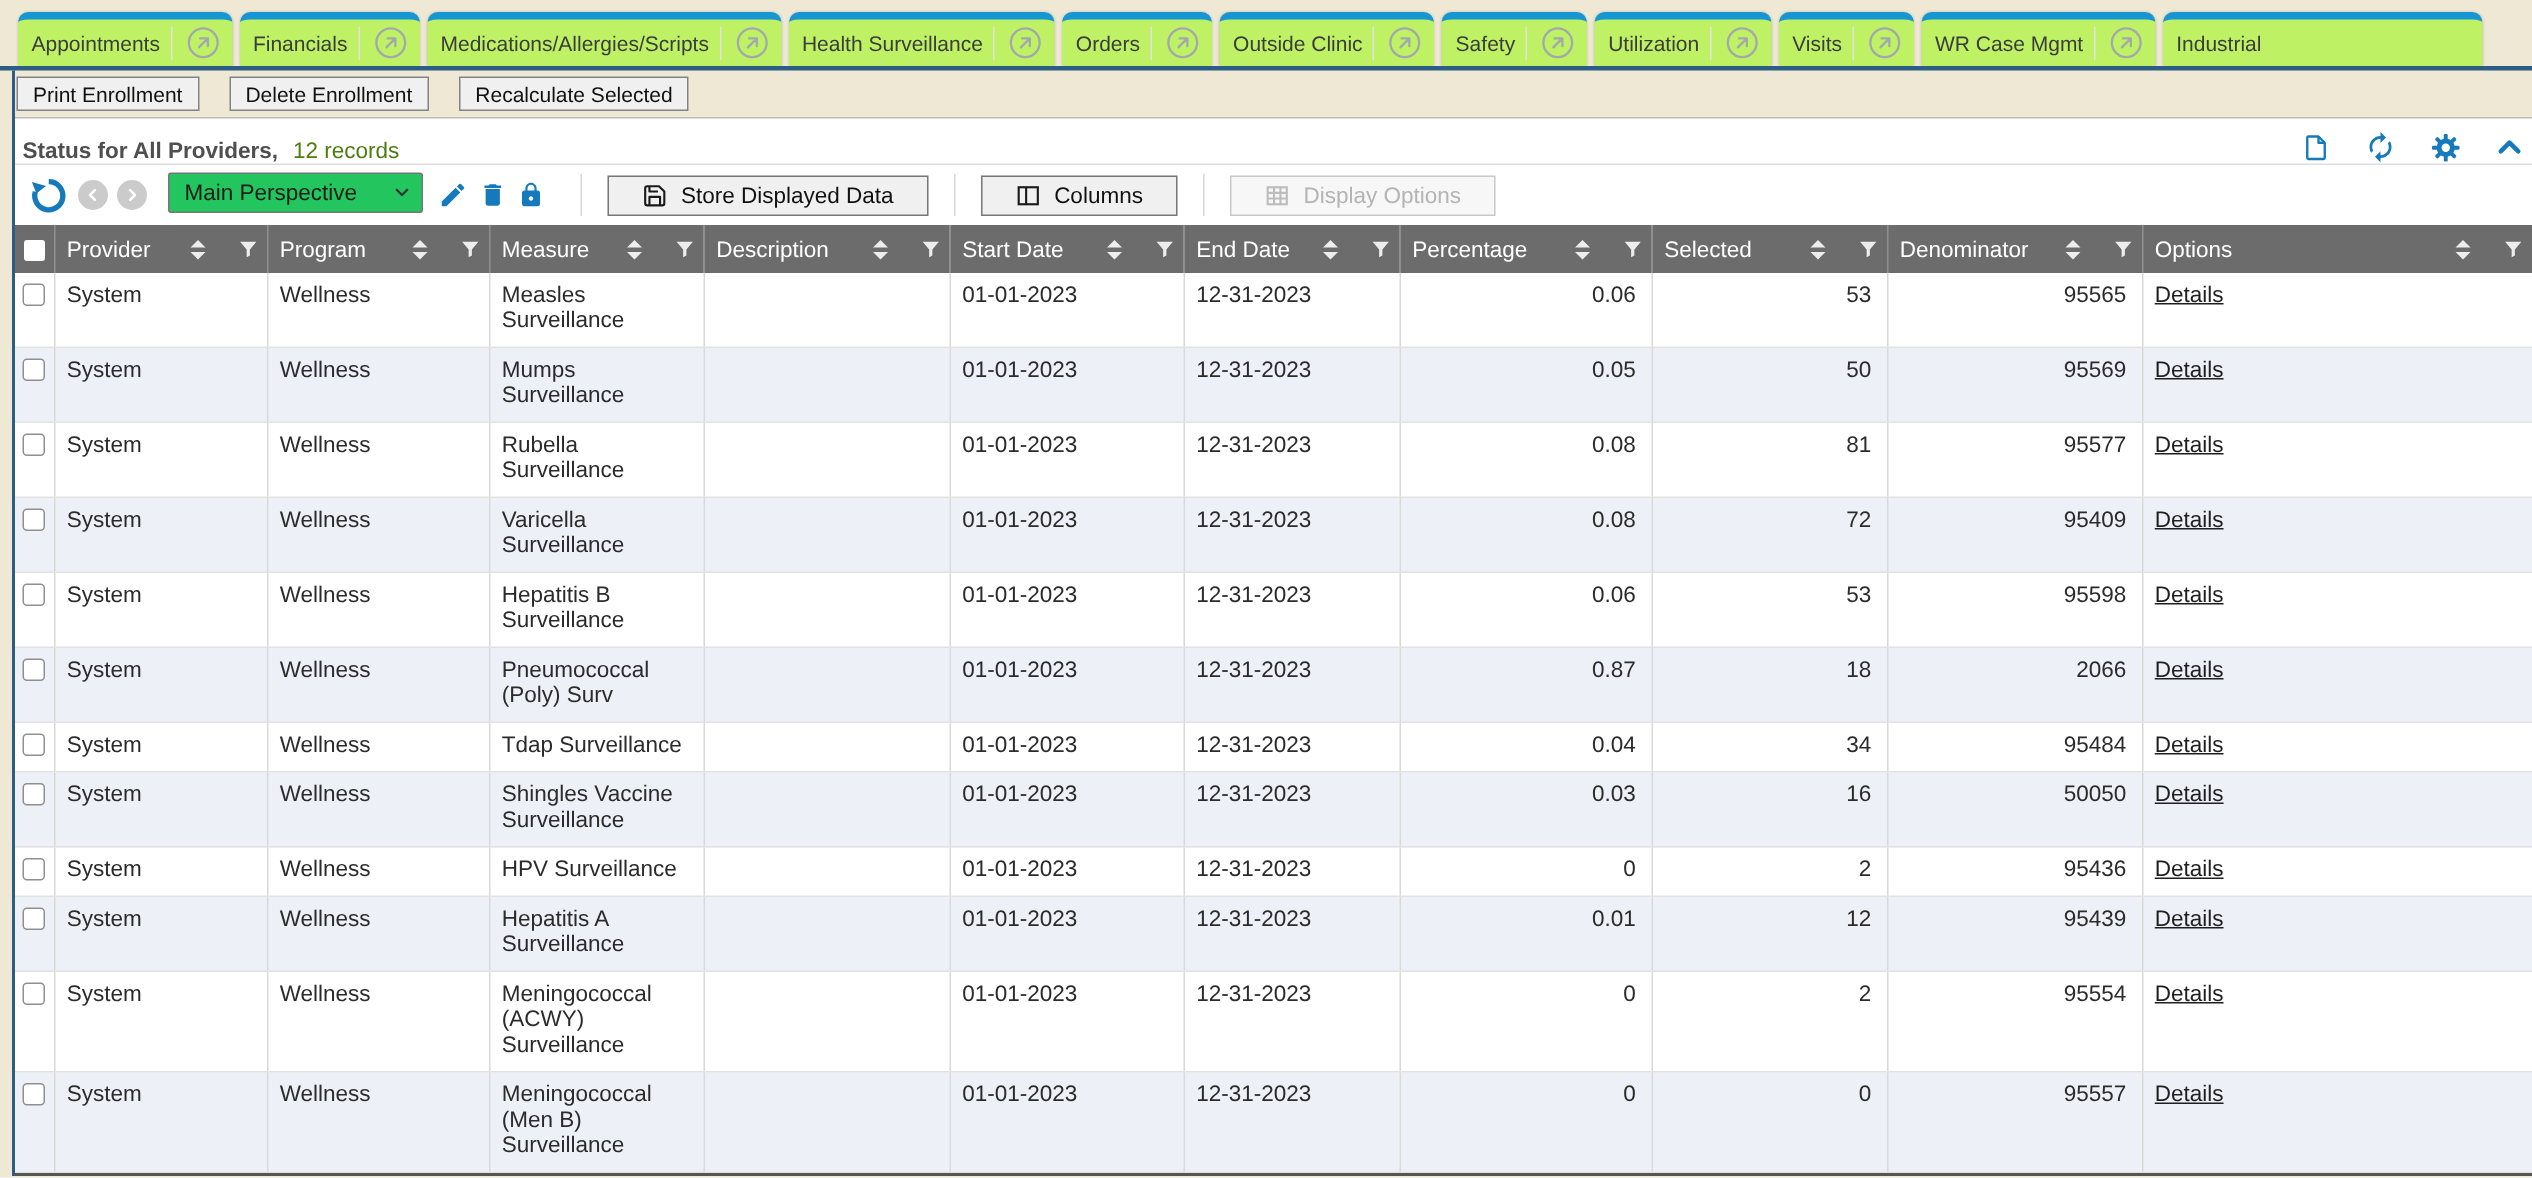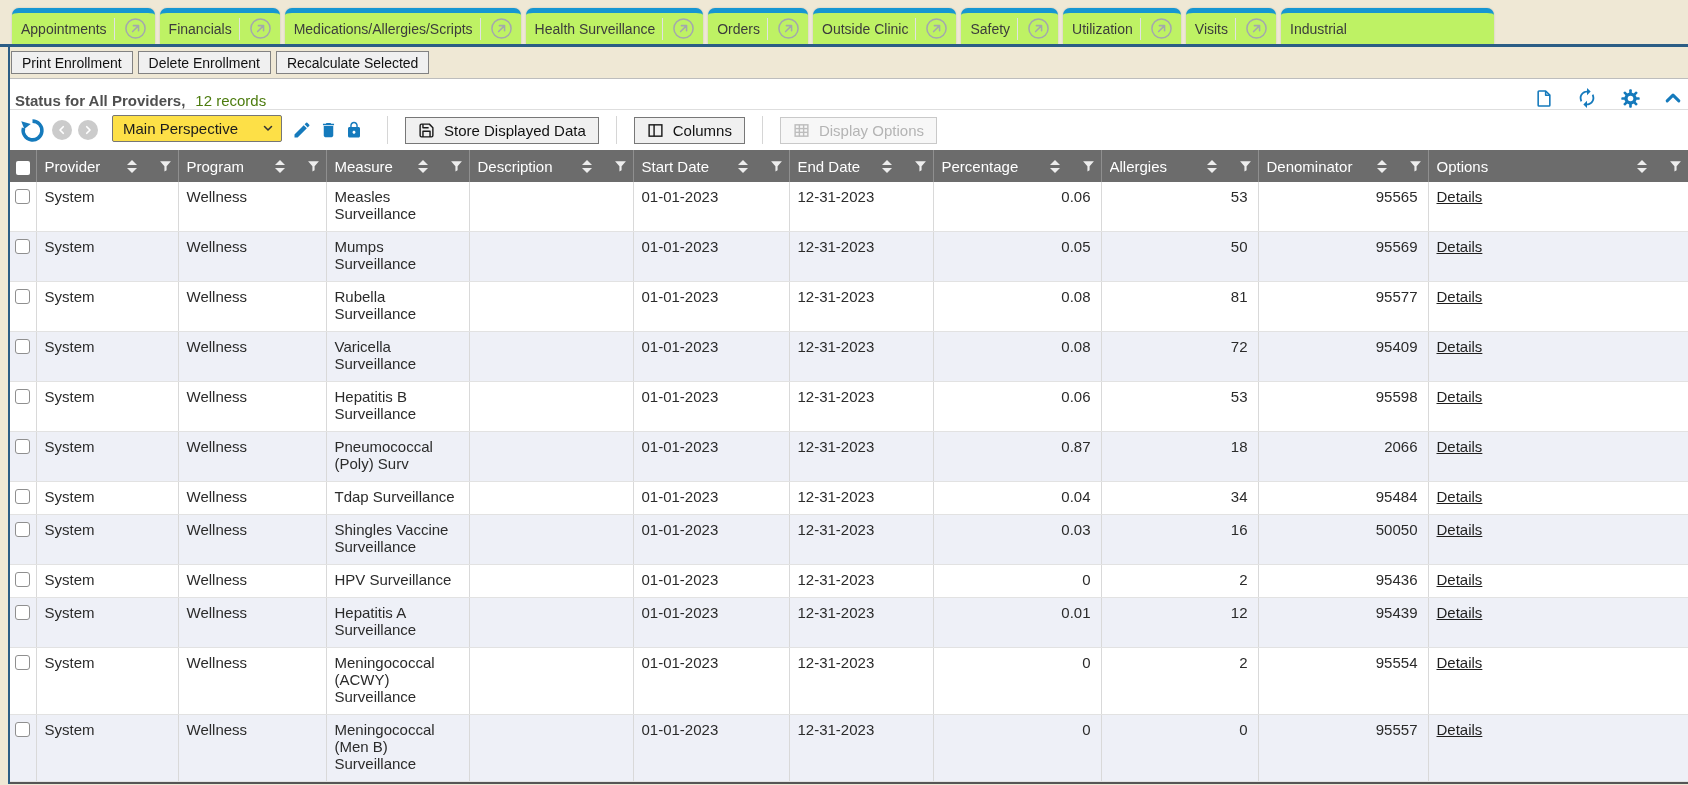--- a/index.html
+++ b/index.html
@@ -23,21 +23,21 @@
     padding:0 4px 0 9px;
     box-shadow:0 0 2px rgba(0,0,0,.18);
     cursor:pointer;
   }
   .tab:last-child{min-width:200px}
   .tab-label{font-size:14px;color:#3c3c3c;margin-right:7px}
   .tab-sep{width:1px;height:22px;background:#e2e2e2;margin-right:5px}
   .tab-popout{display:flex;align-items:center;padding:0 4px;cursor:pointer}
   
   .frame{margin-left:8px;border-left:2px solid #2b5d85}
-  .action-row{display:flex;gap:5px;padding:4px 0 4px 1px}
+  .action-row{display:flex;gap:20px;padding:4px 0 4px 1px}
   .act-btn{
     font-family:inherit;font-size:14px;color:#111;
     background:#f0f0f0;border:1px solid #828282;
     padding:2px 10px;height:23px;cursor:pointer;
   }
   .panel{background:#fff;border-top:1px solid #bdbdbd}
   
   .status-bar{display:flex;align-items:flex-end;height:30px;padding:0 5px;border-bottom:1px solid #dedede}
   .status-title{font-size:15px;font-weight:bold;color:#4f4f4f}
   .status-records{font-size:15px;color:#4d7c0f;margin-left:10px}
@@ -45,28 +45,28 @@
   .status-icons span{display:flex;cursor:pointer}
   
   .toolbar{display:flex;align-items:center;height:40px;padding:0 10px}
   .icon-btn{display:flex;align-items:center;cursor:pointer;margin-right:7px}
   .nav-circle{
     width:20px;height:20px;border-radius:50%;background:#cbcbcb;
     display:inline-flex;align-items:center;justify-content:center;
     cursor:pointer;margin-right:6px;flex:none;
   }
   .select{
-    width:152px;height:25px;border:1px solid #767676;border-radius:2px;background:#fde047;
+    width:152px;height:25px;border:1px solid #767676;border-radius:2px;background:#22c55e;
     display:flex;align-items:center;padding:0 6px 0 10px;margin:0 10px 4px 8px;
     font-size:15px;color:#1c1c1c;cursor:pointer;flex:none;
   }
   .select svg{margin-left:auto}
   .vdiv{width:1px;height:28px;background:#d6d6d6;margin:0 17px;flex:none}
   .tool-btn{
-    display:inline-flex;align-items:center;gap:9px;height:27px;padding:0 12px;
+    display:inline-flex;align-items:center;gap:9px;height:27px;padding:0 22px;
     background:#f0f0f0;border:1px solid #777;font-family:inherit;font-size:15px;color:#111;
     cursor:pointer;flex:none;text-align:center;
   }
   .tool-btn.disabled{border-color:#c9c9c9;color:#b4b4b4;background:#f7f7f7;cursor:default}
   
   .table-wrap{border-bottom:2px solid #555}
   table{width:100%;border-collapse:collapse;table-layout:fixed;font-size:15px}
   col.c-check{width:26px}  col.c-provider{width:142px} col.c-program{width:148px}
   col.c-measure{width:143px} col.c-desc{width:164px}  col.c-start{width:156px}
   col.c-end{width:144px}   col.c-pct{width:168px}     col.c-num{width:157px}
@@ -177,20 +177,30 @@
         <span class="tab-sep"></span>
         <span class="tab-popout">
           <svg width="23" height="23" viewBox="0 0 24 24" fill="none" stroke="#a3a8ad" stroke-width="1.6">
             <circle cx="12" cy="12" r="10"></circle>
             <path d="M9 15.2L15.2 9M9.8 9h5.4v5.4" stroke-linecap="round" stroke-linejoin="round"></path>
           </svg>
         </span>
       </div>
       <div class="tab">
         <span class="tab-label">Visits</span>
+        <span class="tab-sep"></span>
+        <span class="tab-popout">
+          <svg width="23" height="23" viewBox="0 0 24 24" fill="none" stroke="#a3a8ad" stroke-width="1.6">
+            <circle cx="12" cy="12" r="10"></circle>
+            <path d="M9 15.2L15.2 9M9.8 9h5.4v5.4" stroke-linecap="round" stroke-linejoin="round"></path>
+          </svg>
+        </span>
+      </div>
+      <div class="tab">
+        <span class="tab-label">WR Case Mgmt</span>
         <span class="tab-sep"></span>
         <span class="tab-popout">
           <svg width="23" height="23" viewBox="0 0 24 24" fill="none" stroke="#a3a8ad" stroke-width="1.6">
             <circle cx="12" cy="12" r="10"></circle>
             <path d="M9 15.2L15.2 9M9.8 9h5.4v5.4" stroke-linecap="round" stroke-linejoin="round"></path>
           </svg>
         </span>
       </div>
       <div class="tab">
         <span class="tab-label">Industrial</span>
@@ -408,21 +418,21 @@
                       <i class="up"></i>
                       <i class="dn"></i>
                     </span>
                     <svg class="funnel" width="13" height="14" viewBox="0 0 24 24">
                       <path d="M2 3h20l-8 9.5V20l-4 2v-9.5L2 3z" fill="#ededed"></path>
                     </svg>
                   </div>
                 </th>
                 <th>
                   <div class="th-in">
-                    <span class="col-label">Allergies</span>
+                    <span class="col-label">Selected</span>
                     <span class="sort">
                       <i class="up"></i>
                       <i class="dn"></i>
                     </span>
                     <svg class="funnel" width="13" height="14" viewBox="0 0 24 24">
                       <path d="M2 3h20l-8 9.5V20l-4 2v-9.5L2 3z" fill="#ededed"></path>
                     </svg>
                   </div>
                 </th>
                 <th>

